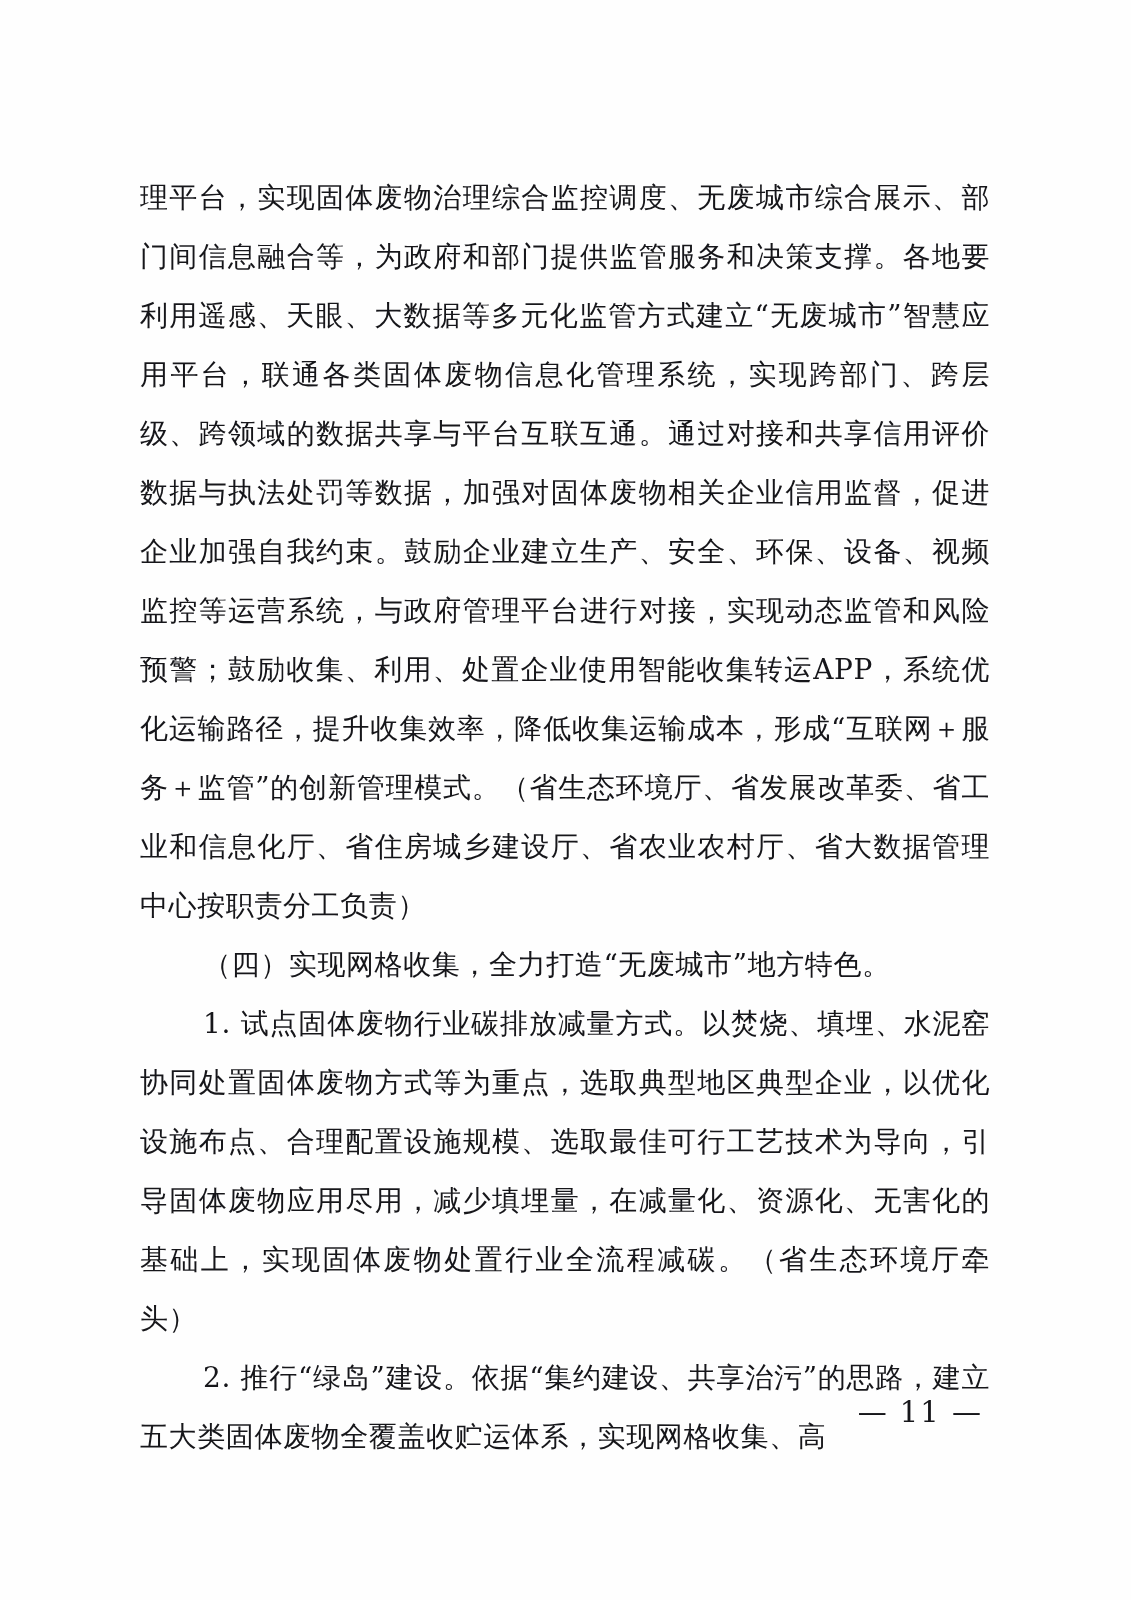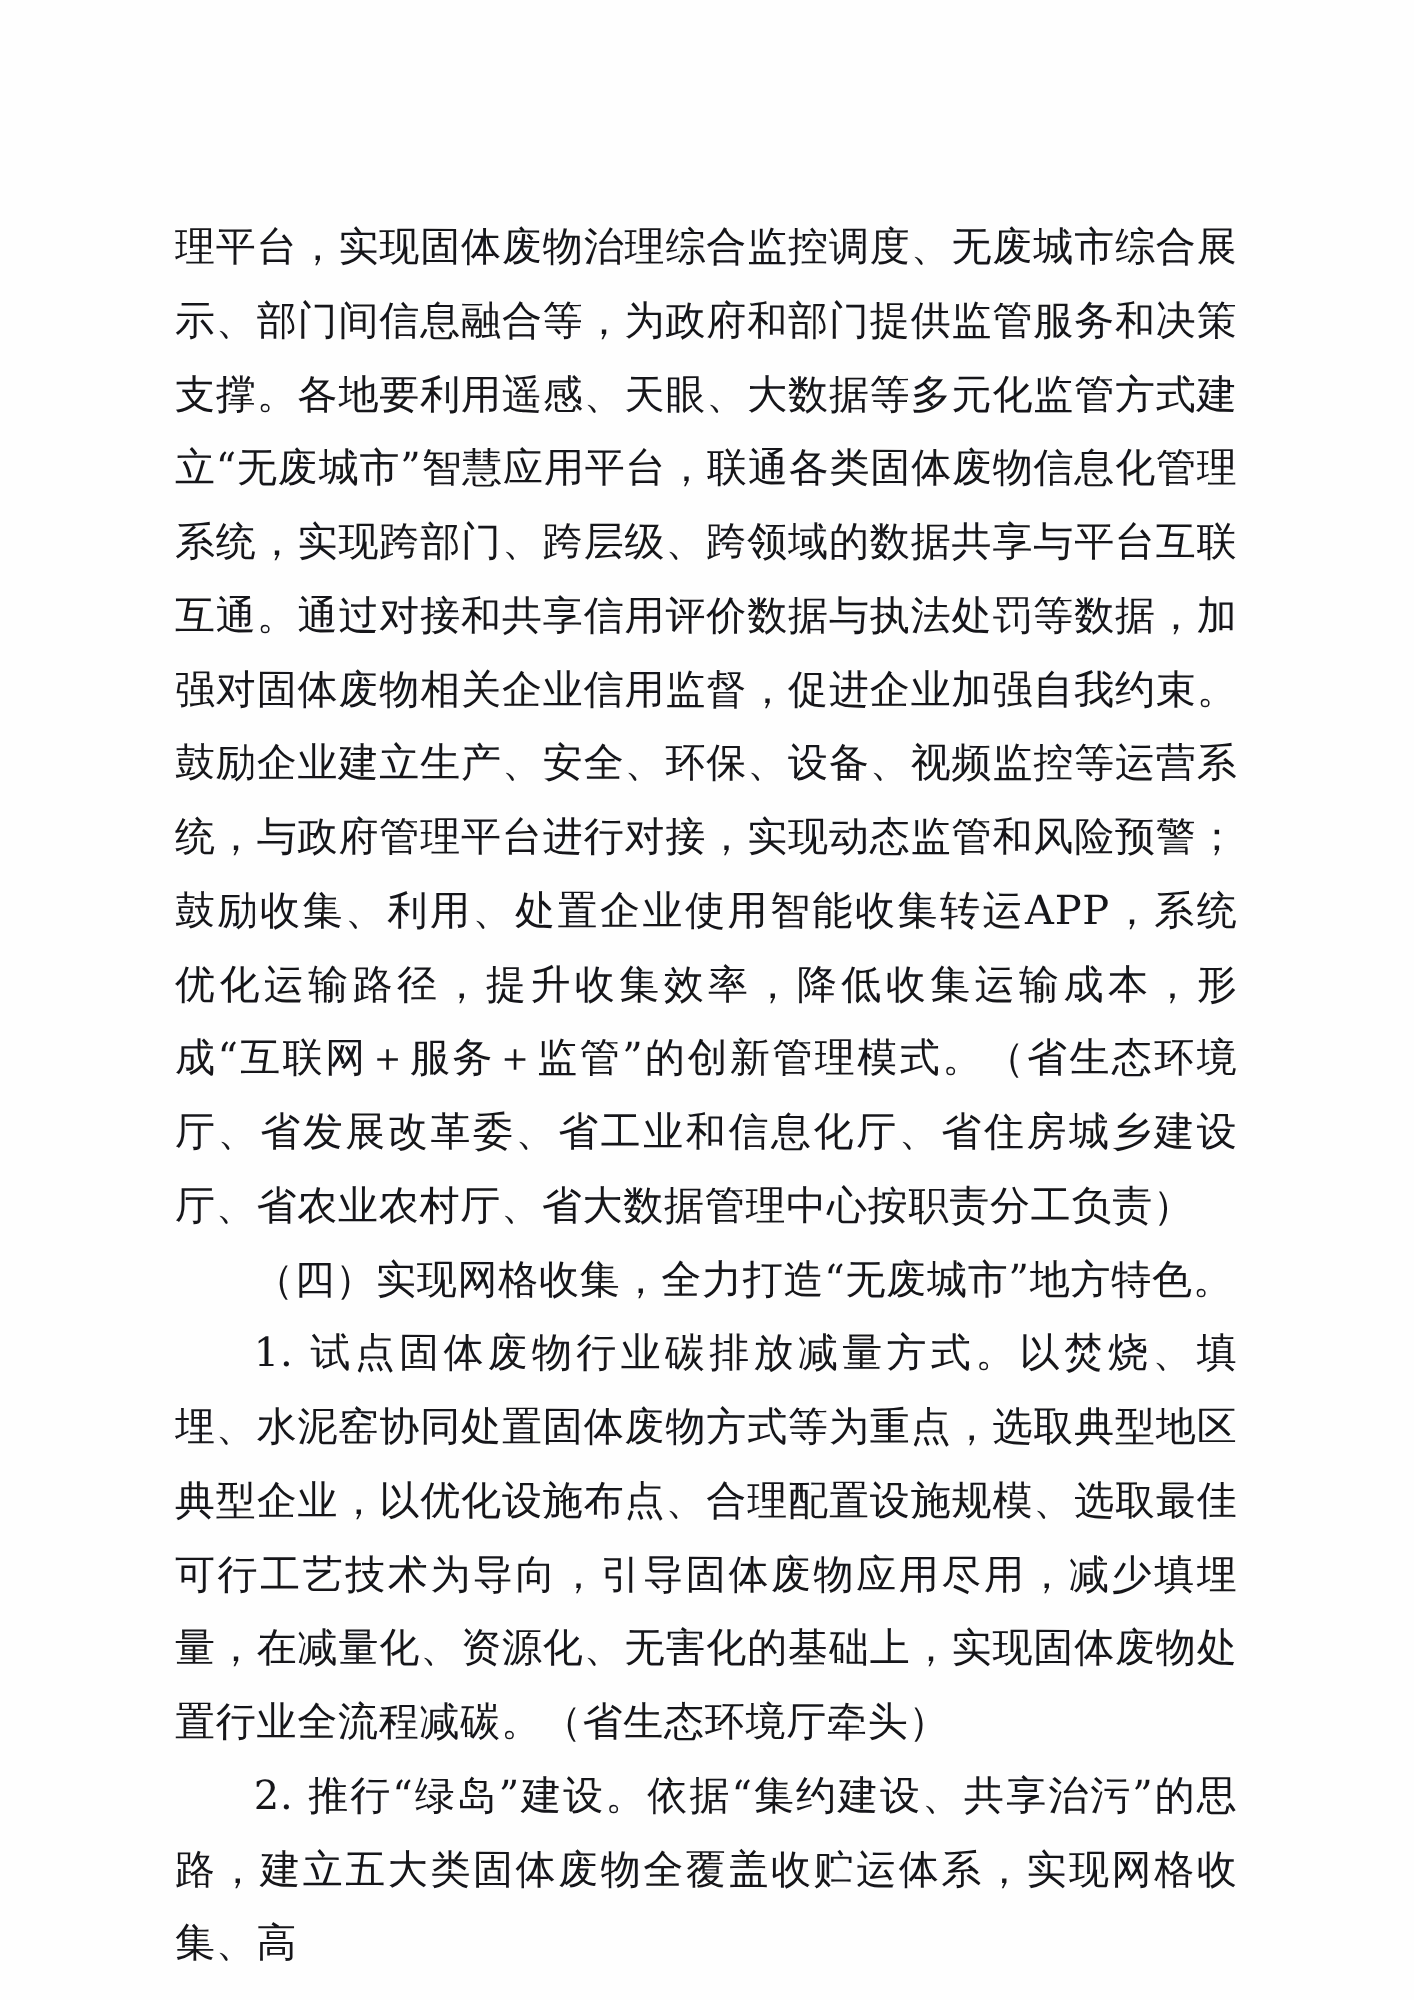--- a/index.html
+++ b/index.html
@@ -23,21 +23,21 @@
     height: 1600px;
     background: #fefefe;
   }
   .content {
     position: absolute;
     left: 140px;
     top: 168px;
     width: 850px;
   }
   .para {
-    font-size: 32px;
+    font-size: 28px;
     line-height: 59px;
     letter-spacing: 0.6px;
     text-align: justify;
     text-justify: inter-ideograph;
     margin: 0;
     color: #16161a;
     font-weight: 500;
   }
   .para + .para {
     margin-top: 0;
@@ -65,13 +65,16 @@
 </head>
 <body>
 
 <div class="page">
   <div class="content">
     <p class="para">理平台，实现固体废物治理综合监控调度、无废城市综合展示、部门间信息融合等，为政府和部门提供监管服务和决策支撑。各地要利用遥感、天眼、大数据等多元化监管方式建立“无废城市”智慧应用平台，联通各类固体废物信息化管理系统，实现跨部门、跨层级、跨领域的数据共享与平台互联互通。通过对接和共享信用评价数据与执法处罚等数据，加强对固体废物相关企业信用监督，促进企业加强自我约束。鼓励企业建立生产、安全、环保、设备、视频监控等运营系统，与政府管理平台进行对接，实现动态监管和风险预警；鼓励收集、利用、处置企业使用智能收集转运APP，系统优化运输路径，提升收集效率，降低收集运输成本，形成“互联网＋服务＋监管”的创新管理模式。（省生态环境厅、省发展改革委、省工业和信息化厅、省住房城乡建设厅、省农业农村厅、省大数据管理中心按职责分工负责）</p>
     <p class="para indent">（四）实现网格收集，全力打造“无废城市”地方特色。</p>
     <p class="para indent">1. 试点固体废物行业碳排放减量方式。以焚烧、填埋、水泥窑协同处置固体废物方式等为重点，选取典型地区典型企业，以优化设施布点、合理配置设施规模、选取最佳可行工艺技术为导向，引导固体废物应用尽用，减少填埋量，在减量化、资源化、无害化的基础上，实现固体废物处置行业全流程减碳。（省生态环境厅牵头）</p>
     <p class="para indent">2. 推行“绿岛”建设。依据“集约建设、共享治污”的思路，建立五大类固体废物全覆盖收贮运体系，实现网格收集、高</p>
   </div>
+  <div class="footer">
+    <span class="footer-inner">— 11 —</span>
+  </div>
 </div>
 
 </body></html>

